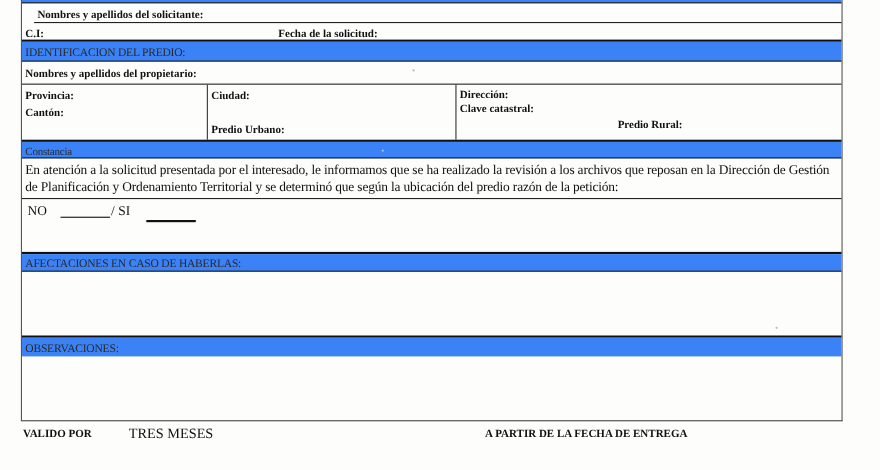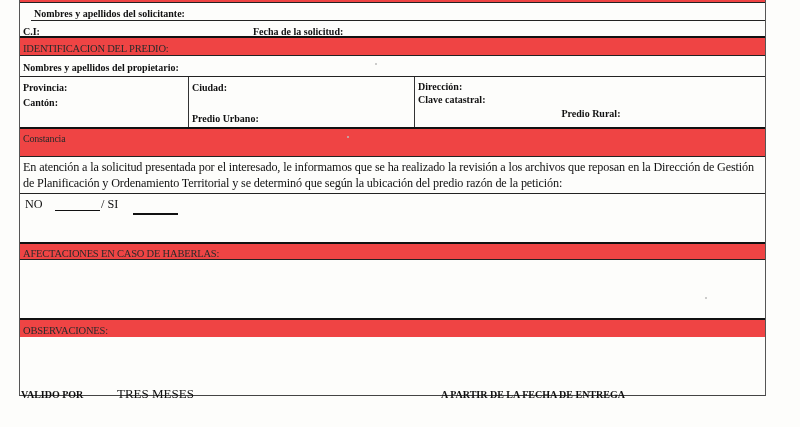--- a/index.html
+++ b/index.html
@@ -9,39 +9,39 @@
       font-family: "Liberation Serif", "DejaVu Serif", serif;
       color: #111;
     }
     .form {
       position: absolute; left: 19px; top: 0; width: 745px;
       border-left: 1.5px solid #555; border-right: 1.5px solid #555;
       border-bottom: 1.5px solid #444;
     }
     .row { position: relative; box-sizing: border-box; border-bottom: 1.5px solid #222; }
     .row.thick { border-bottom: 2px solid #111; }
-    .gray { background: #ef4444; }
+    .gray { background: #3b82f6; }
     .lbl-bold { font-weight: bold; font-size: 10px; }
     .lbl-gray { font-size: 10.5px; color: #2a2a2a; letter-spacing: -0.2px; }
     .pad { padding-left: 3px; }
     .topstrip { height: 3px; }
     .r-solicitante { height: 18px; line-height: 18px; margin-left: 11px; }
     .r-ci { height: 17px; line-height: 17px; }
     .r-ci .fecha { position: absolute; left: 233px; top: 0; }
     .r-ident { height: 18px; line-height: 18px; }
     .r-prop { height: 21px; line-height: 20px; }
     .r-loc { height: 52px; display: flex; }
     .r-loc .col { box-sizing: border-box; padding: 3px 3px 0 3px; }
     .r-loc .c1 { width: 169px; border-right: 1.5px solid #333; }
     .r-loc .c2 { width: 226px; border-right: 1.5px solid #333; }
     .r-loc .c3 { flex: 1; }
     .r-loc .line { line-height: 15px; display: block; }
     .r-loc .c2 .line + .line { margin-top: 16px; }
     .r-loc .c3 .indent { padding-left: 2px; text-align: center; }
-    .r-const { height: 28px; line-height: 16px; }
+    .r-const { height: 15px; line-height: 16px; }
     .r-para { height: 37px; padding: 2px 0 0 3px; font-size: 12.2px; line-height: 16px; letter-spacing: -0.15px; }
     .r-nosi { height: 50px; font-size: 12.2px; }
     .r-nosi .no { position: absolute; left: 5px; top: 3px; }
     .r-nosi .blank1 { position: absolute; left: 35px; top: 16px; width: 45px; border-bottom: 1.5px solid #111; }
     .r-nosi .si { position: absolute; left: 81px; top: 3px; }
     .r-nosi .blank2 { position: absolute; left: 113px; top: 19px; width: 45px; border-bottom: 2.5px solid #111; }
     .r-nosi .afect { position: absolute; left: 167px; top: 2px; width: 570px; line-height: 14.5px; letter-spacing: -0.1px; }
     .r-afect-h { height: 16px; line-height: 16px; }
     .r-afect-body { height: 60px; }
     .r-obs-h { height: 17px; line-height: 17px; }

